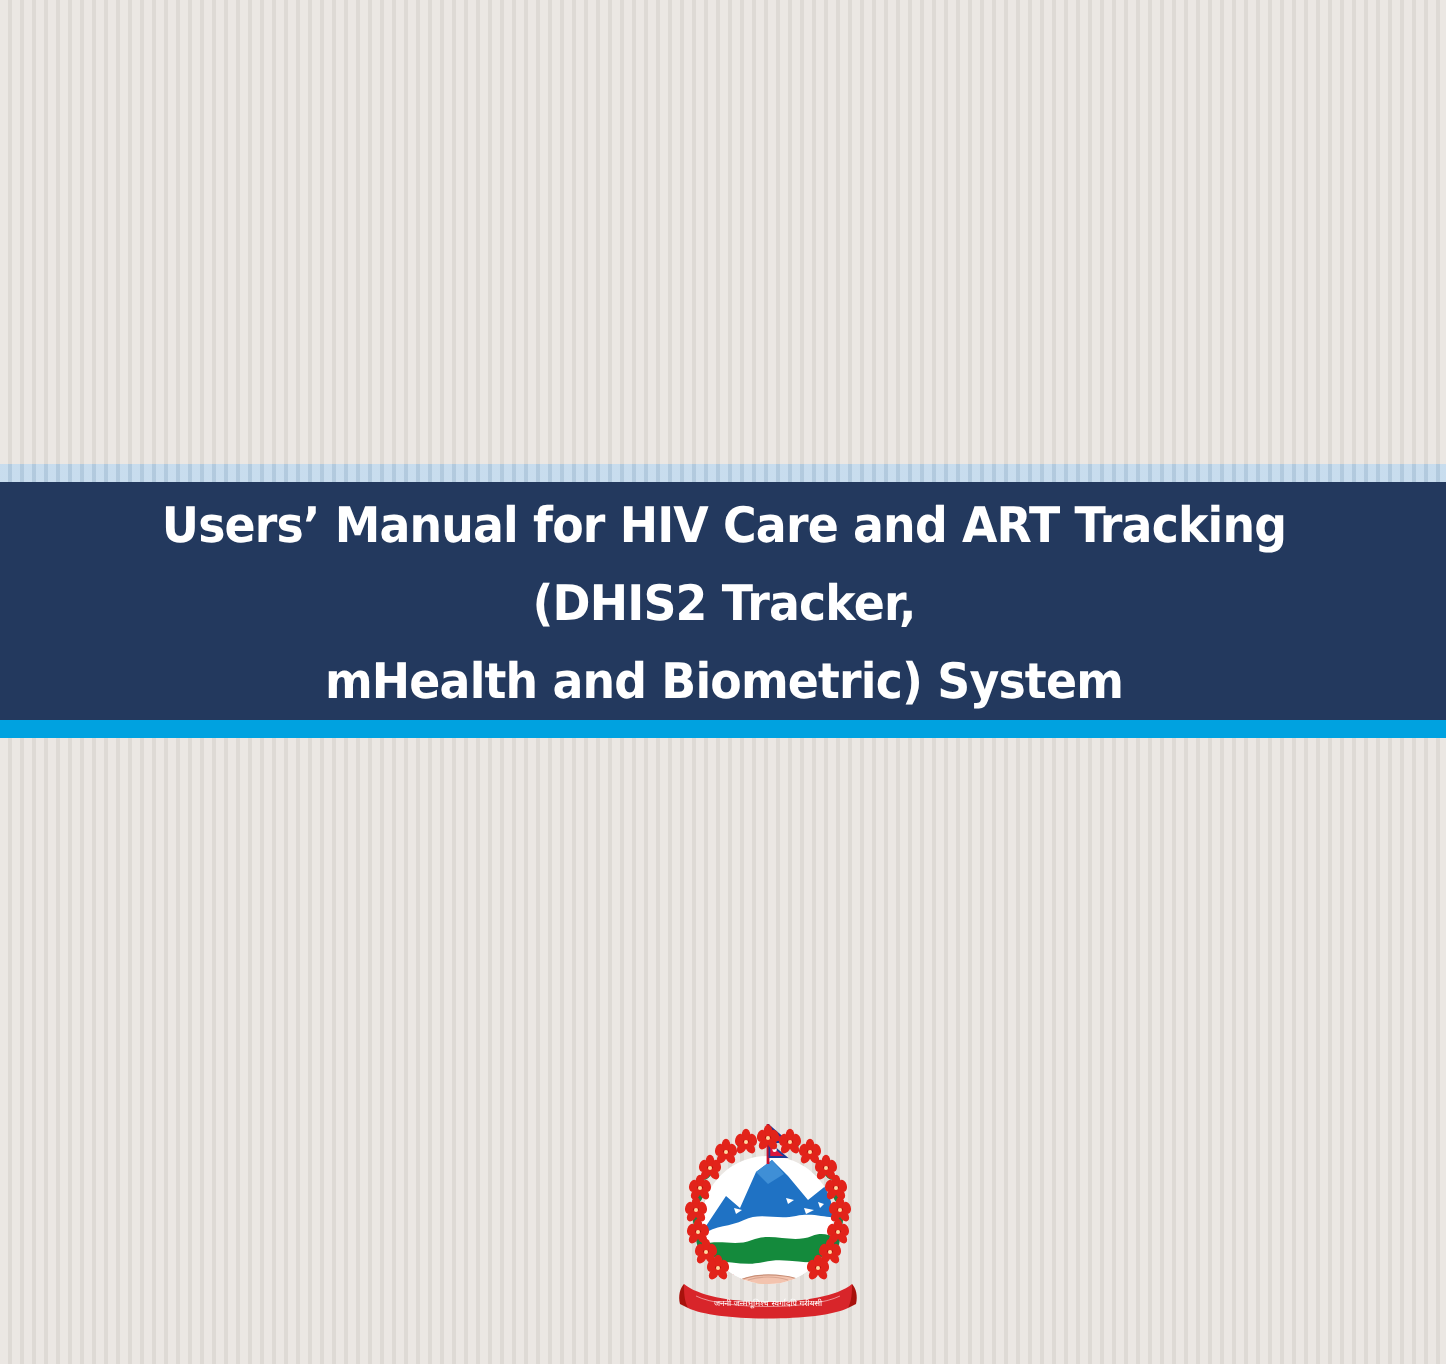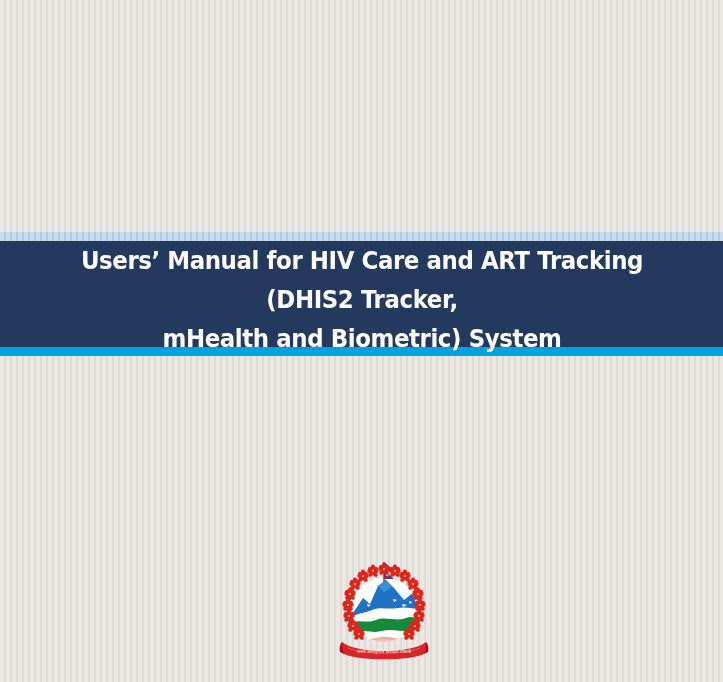--- a/index.html
+++ b/index.html
@@ -40,24 +40,24 @@
     height: 9px;
     background: #bcd5ea;
     background-image: repeating-linear-gradient(
         to right,
         rgba(255,255,255,0.18) 0px,
         rgba(255,255,255,0.18) 4px,
         rgba(0,0,0,0.05) 4px,
         rgba(0,0,0,0.05) 6px);
   }
   .band-body {
-    height: 106px;
+    height: 119px;
     background: #23395e;
     display: flex;
-    align-items: flex-start;
+    align-items: flex-end;
     justify-content: center;
   }
   .band-bottom {
     height: 9px;
     background: #00a2e0;
   }
 
   #title-text {
     color: #ffffff;
     font-family: "DejaVu Sans", sans-serif;

